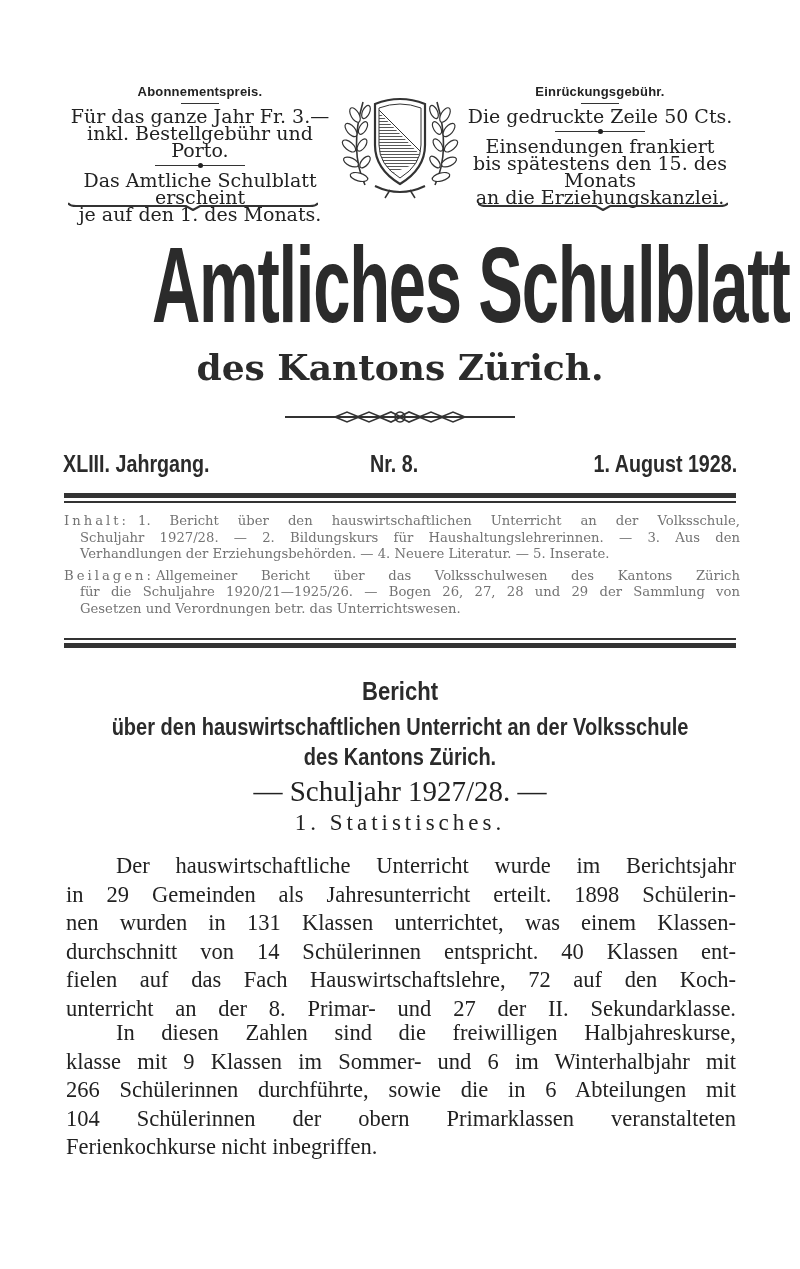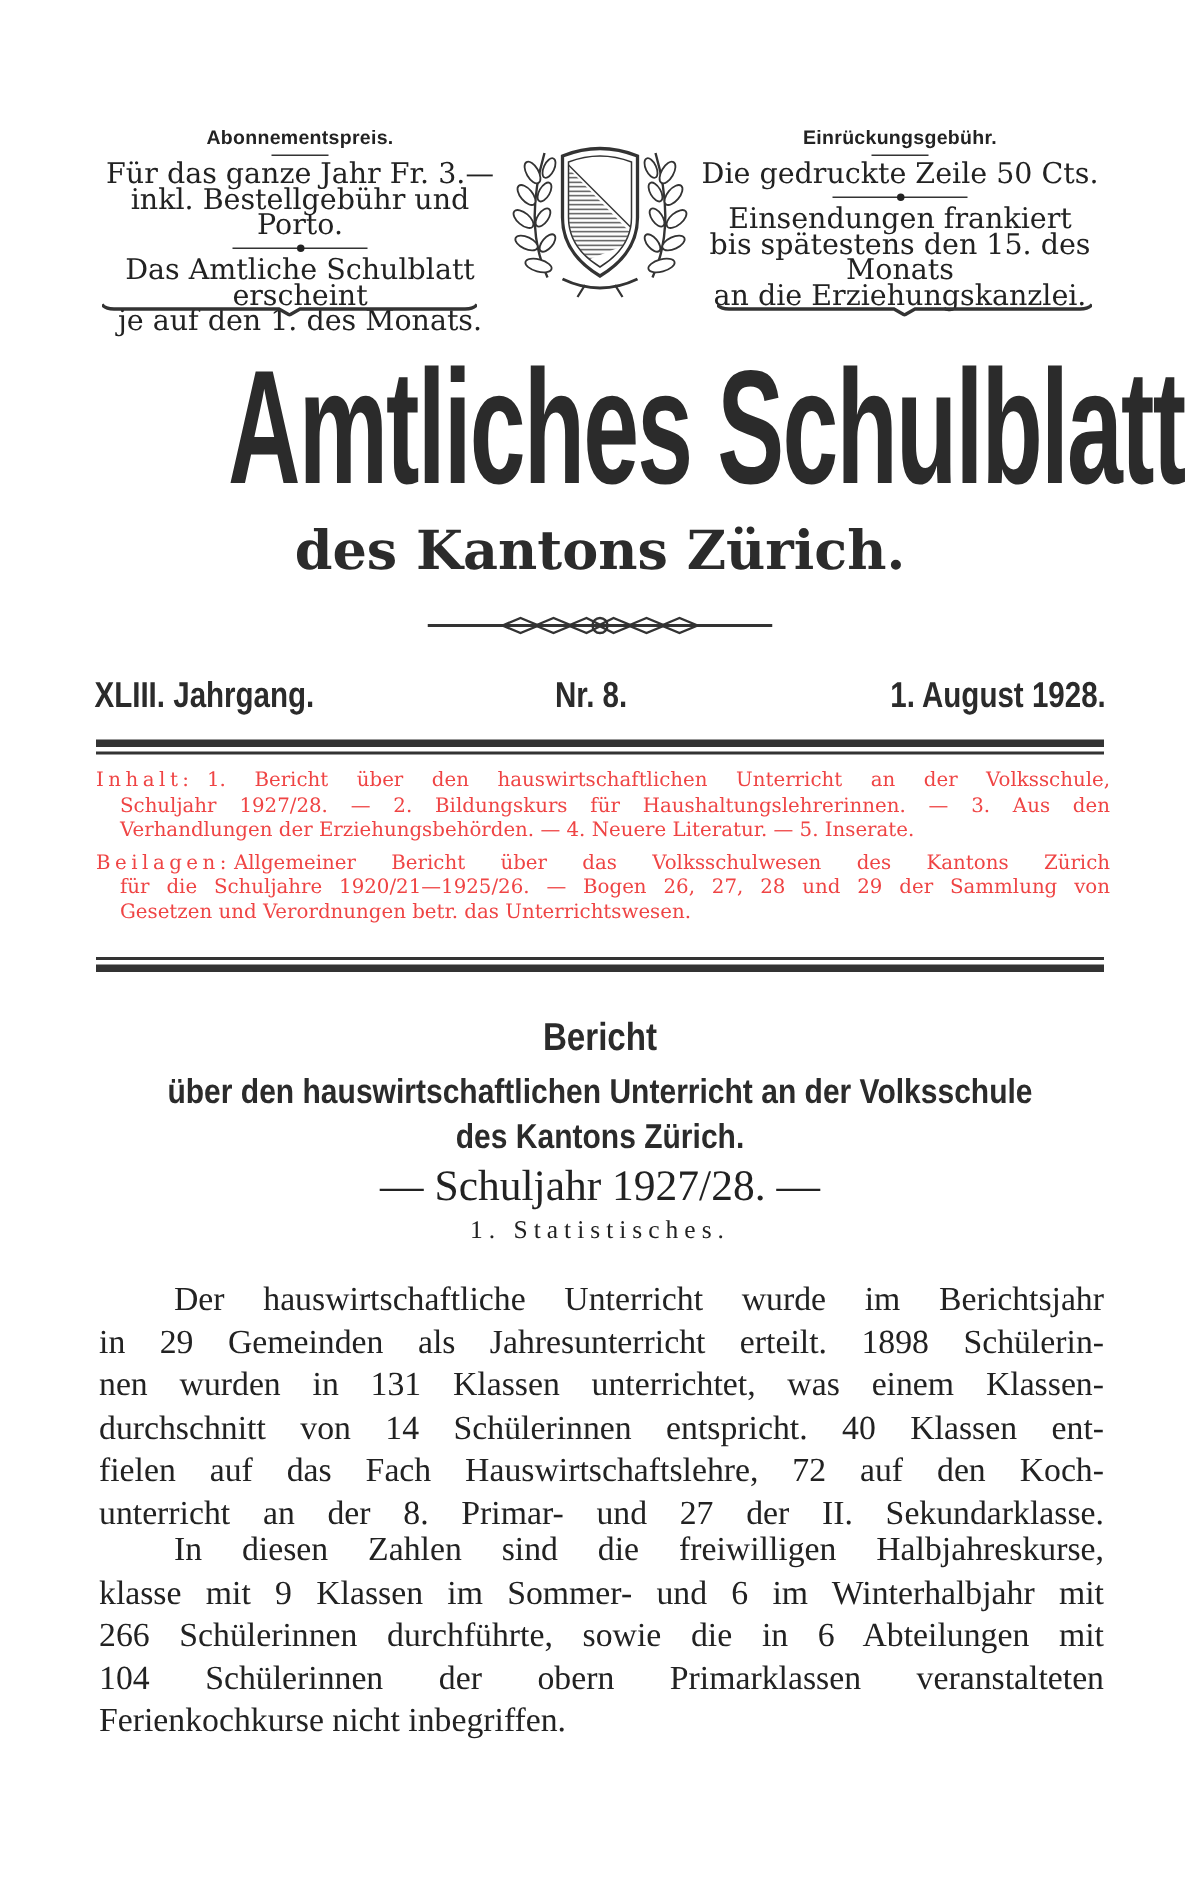--- a/index.html
+++ b/index.html
@@ -10,21 +10,21 @@
   .lserif { font-family:"Liberation Serif", serif; }
   .box-head { font-size:13px; letter-spacing:0.2px; }
   .box-line { font-size:19px; line-height:17px; }
   .short-rule { height:1px; background:#333; margin:4px auto 4px auto; }
   .dot-rule { position:relative; height:1px; background:#333; margin:6px auto; }
   .dot-rule::after { content:""; position:absolute; left:50%; top:-2px; width:5px; height:5px; margin-left:-2.5px; background:#222; border-radius:50%; }
   .masthead { font-family:"Liberation Sans", sans-serif; font-weight:bold; font-size:108px; letter-spacing:-2px; transform:scaleX(0.62); transform-origin:center top; color:#2b2b2b; white-space:nowrap; }
   .sub-masthead { font-family:"DejaVu Serif", serif; font-weight:bold; font-size:36px; color:#2b2b2b; }
   .issue-bar { font-family:"Liberation Sans", sans-serif; font-weight:bold; font-size:24px; color:#2b2b2b; }
   .thick-rule { background:#333; }
-  .toc { font-size:13.2px; line-height:16.5px; color:#ef4444; }
+  .toc { font-size:13.2px; line-height:16.5px; color:#737373; }
   .spaced { letter-spacing:3px; }
   .art-title { font-family:"Liberation Sans", sans-serif; font-weight:bold; color:#2b2b2b; }
   .body-text { font-family:"Liberation Serif", serif; font-size:22.5px; line-height:28.5px; color:#222; text-align:justify; }
   .body-line { display:block; text-align:justify; text-align-last:justify; white-space:nowrap; }
   .body-line.last { text-align-last:left; }
 </style>
 </head>
 <body>
 
 <div class="abs center" style="left:58px; top:84px; width:284px;">
@@ -138,21 +138,21 @@
   <div style="padding-left:16px; white-space:nowrap;">Gesetzen und Verordnungen betr. das Unterrichtswesen.</div>
 </div>
 
 <div class="abs thick-rule" style="left:64px; top:638px; width:672px; height:2px;"></div>
 <div class="abs thick-rule" style="left:64px; top:643px; width:672px; height:5px;"></div>
 
 <div class="abs center art-title" style="left:0; top:676px; width:800px; font-size:26px; transform:scaleX(0.85); transform-origin:center;">Bericht</div>
 <div class="abs center art-title" style="left:0; top:714px; width:800px; font-size:23px; transform:scaleX(0.87); transform-origin:center; white-space:nowrap;">über den hauswirtschaftlichen Unterricht an der Volksschule</div>
 <div class="abs center art-title" style="left:0; top:744px; width:800px; font-size:23px; transform:scaleX(0.87); transform-origin:center;">des Kantons Zürich.</div>
 <div class="abs center lserif" style="left:0; top:775px; width:800px; font-size:29px;">— Schuljahr 1927/28. —</div>
-<div class="abs center lserif spaced" style="left:0; top:810px; width:800px; font-size:17px; letter-spacing:4px;">1. Statistisches.</div>
+<div class="abs center lserif spaced" style="left:0; top:810px; width:800px; font-size:23px; letter-spacing:4px;">1. Statistisches.</div>
 
 <div class="abs body-text" style="left:66px; top:832px; width:670px;margin-top:20px;">
   <span class="body-line" style="padding-left:50px;">Der hauswirtschaftliche Unterricht wurde im Berichtsjahr</span>
   <span class="body-line">in 29 Gemeinden als Jahresunterricht erteilt.  1898 Schülerin-</span>
   <span class="body-line">nen wurden in 131 Klassen unterrichtet, was einem Klassen-</span>
   <span class="body-line">durchschnitt von 14 Schülerinnen entspricht.  40 Klassen ent-</span>
   <span class="body-line">fielen auf das Fach Hauswirtschaftslehre, 72 auf den Koch-</span>
   <span class="body-line">unterricht an der 8. Primar- und 27 der II. Sekundarklasse.</span>
 </div>
 

